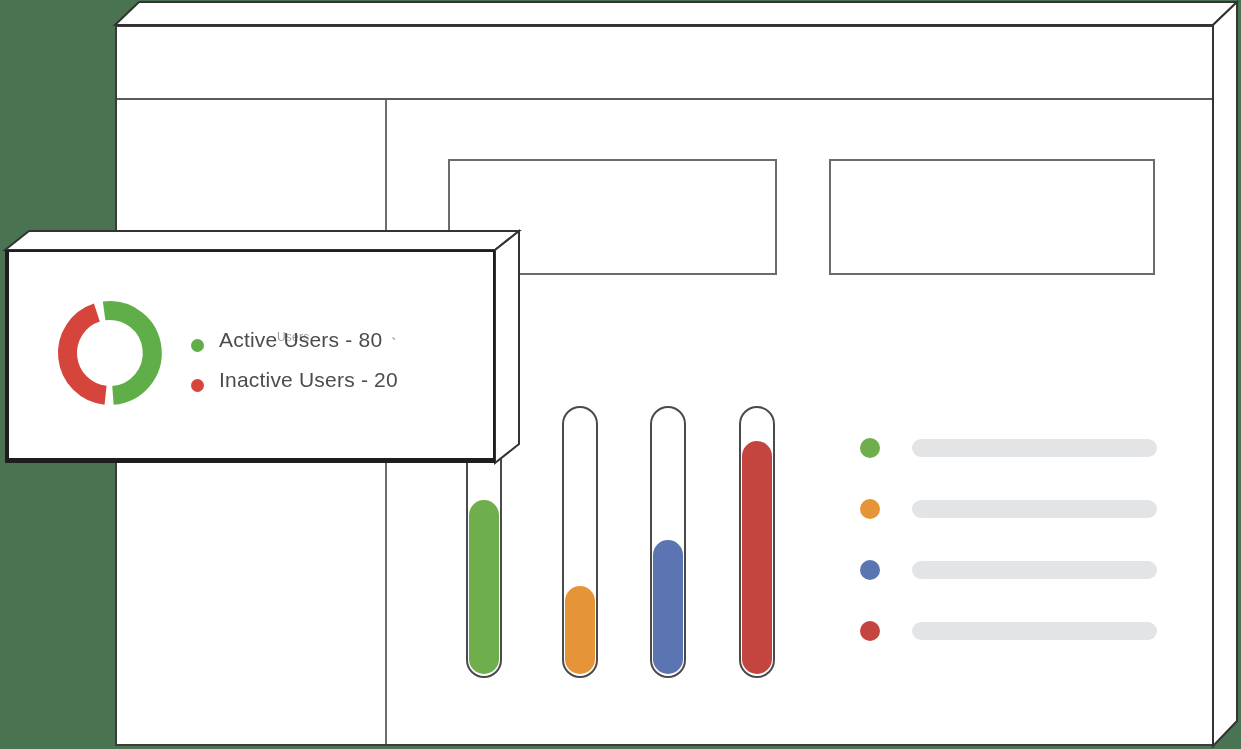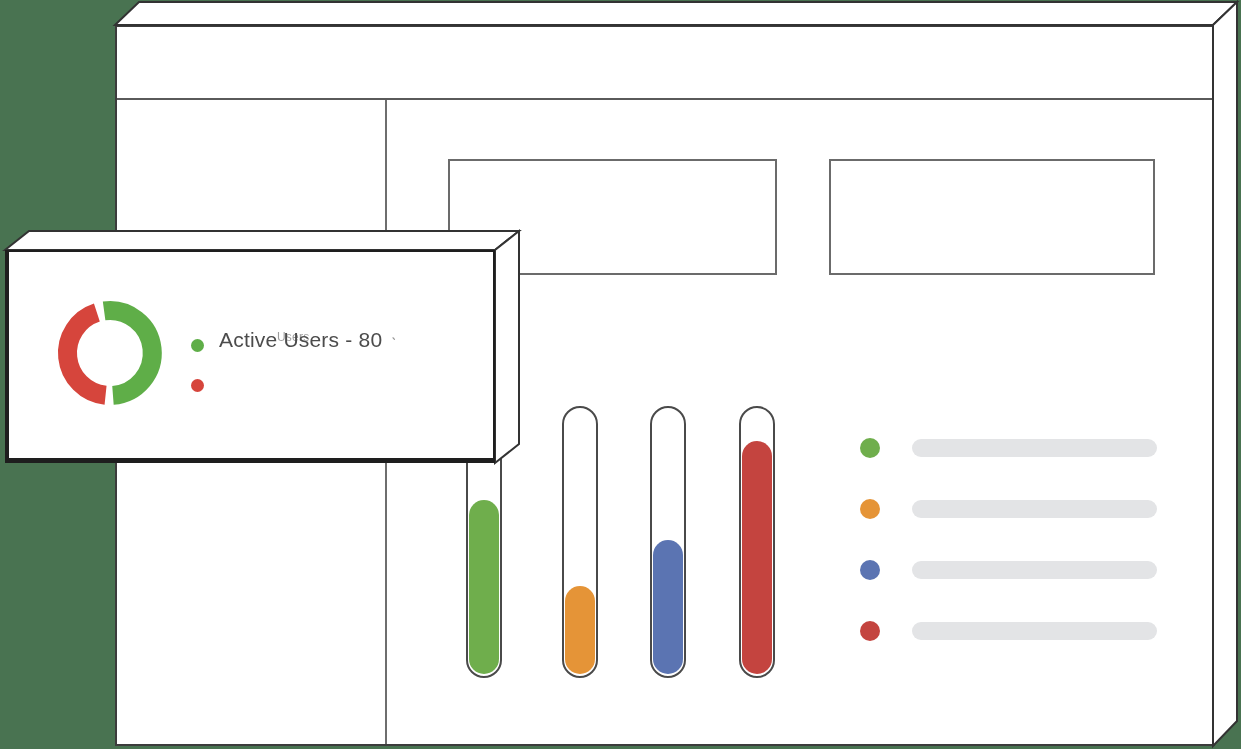--- a/index.html
+++ b/index.html
@@ -133,16 +133,19 @@
     <div class="donut-legend-row r1">
       <span class="donut-dot" style="background-color: rgb(95, 174, 72);"></span>
       <span class="donut-label">
         <span>Active Users - 80</span>
         <span class="ghost">Users</span>
         <span class="ghost-tick">ˋ</span>
       </span>
     </div>
     <div class="donut-legend-row r2">
       <span class="donut-dot" style="background-color: rgb(214, 69, 60);"></span>
+      <span class="donut-label">
+        <span>Inactive Users - 20</span>
+      </span>
     </div>
   </div>
 
 </div>
 
 </body></html>

